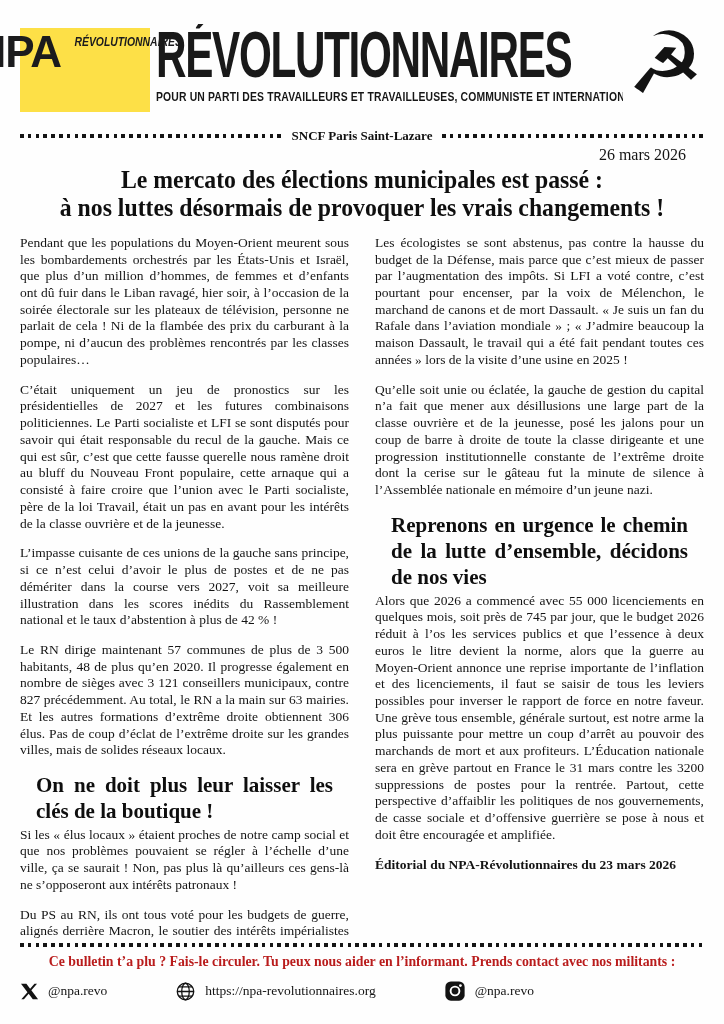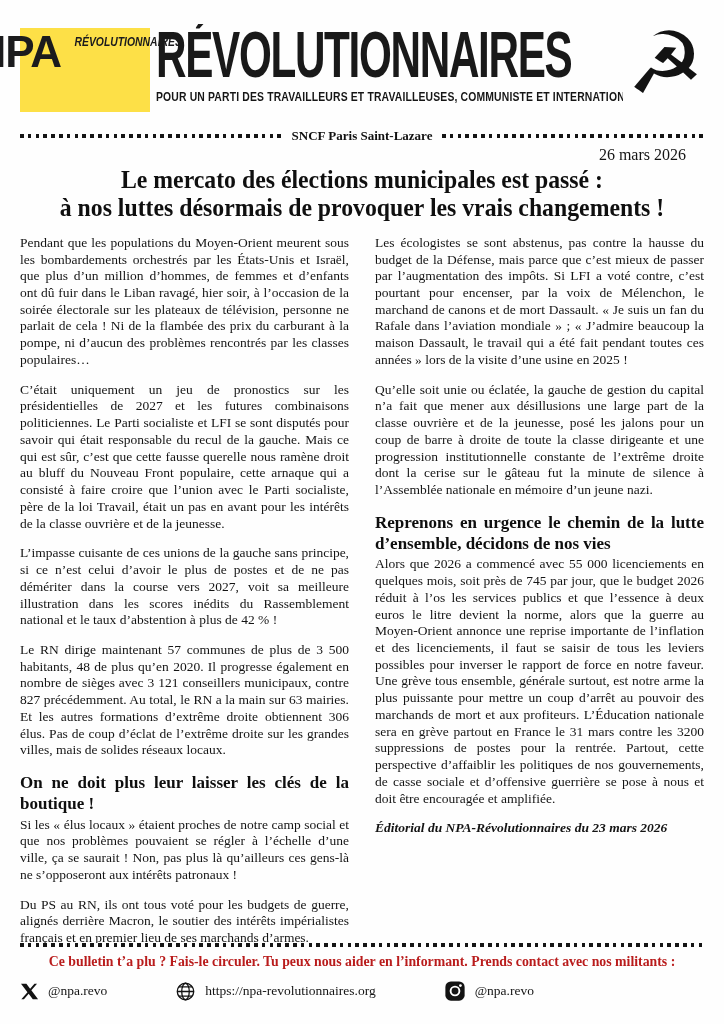--- a/index.html
+++ b/index.html
@@ -58,23 +58,23 @@
     margin-top:2px; transform:scaleX(0.97); transform-origin:center top; color:#0f0f0f;
   }
   
   .columns {
     display:grid; grid-template-columns:1fr 1fr; column-gap:26px;
     margin-top:12px; flex:1 1 auto; overflow:hidden;
     font-size:13.5px; line-height:1.24; text-align:justify;
   }
   .columns p { margin-bottom:13px; }
   .columns h2 {
-    font-size:17px; line-height:1.25; text-align:justify; margin:1px 0 2px; color:#0e0e0e;
+    font-size:21px; line-height:1.25; text-align:justify; margin:1px 16px 2px; color:#0e0e0e;
   }
-  .signature { font-weight:bold; margin-top:8px;font-style:italic; }
+  .signature { font-weight:bold; margin-top:8px; }
   
   .footer { margin-top:auto; padding-bottom:22px; }
   .footer-message {
     text-align:center; font-weight:bold; font-size:13.8px; margin:7px 0 10px; color:#b91c1c;
   }
   .contacts { display:flex; justify-content:flex-start; align-items:center; gap:68px; }
   .contact { display:flex; align-items:center; gap:9px; font-size:13.5px; color:#141414; }
   .contact svg { display:block; }
 </style>
 </head>

